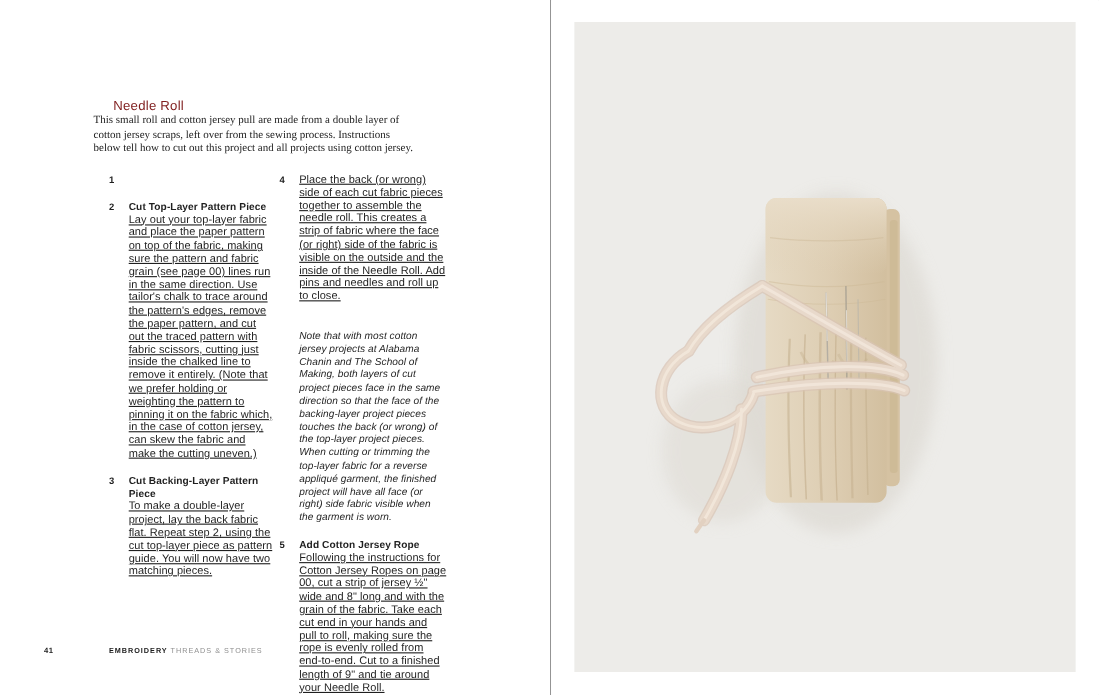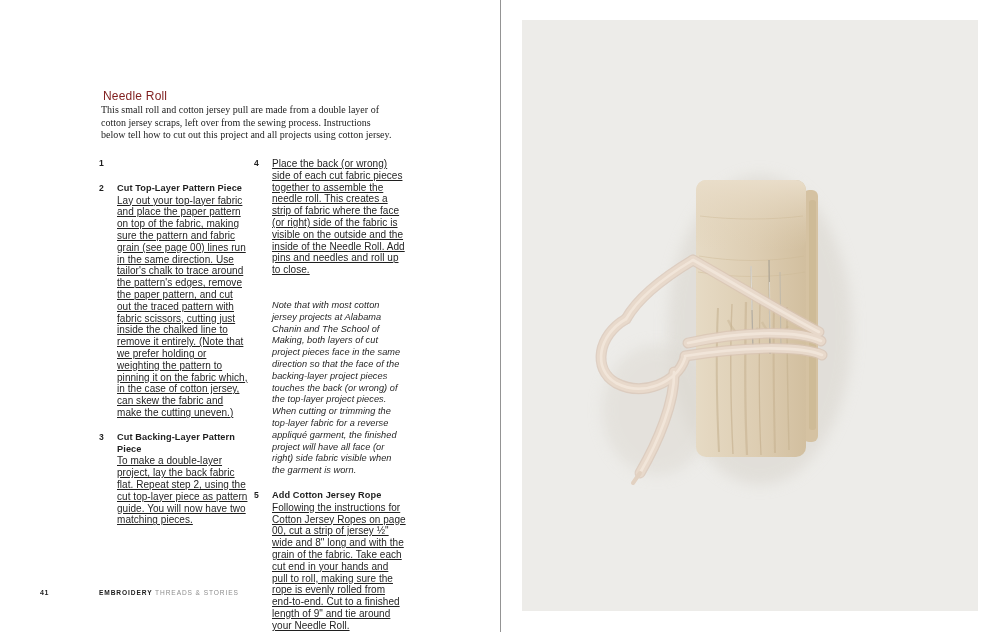--- a/index.html
+++ b/index.html
@@ -8,21 +8,21 @@
     box-shadow:inset 0 1px 0 #e4e4e4, inset 0 -1px 0 #ececec;
     font-family:"Liberation Sans",sans-serif;color:#1f1f1f;
   }
   
   .page-left{position:absolute;left:0;top:0;width:500px;height:632px;background:#fff;}
   .page-title{
     position:absolute;left:99px;top:85px;margin:4px;
     font-size:12px;font-weight:normal;letter-spacing:.2px;color:#7f1d1d;
   }
   .intro{
-    position:absolute;left:101px;top:104px;width:292px;margin:0;
+    position:absolute;left:85px;top:104px;width:292px;margin:0;
     font-family:"Liberation Serif",serif;font-size:10px;line-height:12.6px;color:#222;
   }
   .cols{position:absolute;left:99px;top:158px;width:312px;}
   .col{position:absolute;top:0;}
   .col1{left:0;width:149px;}
   .col2{left:155px;width:152px;}
   .step{display:flex;margin-bottom:13px;}
   .step-num{width:18px;flex:0 0 18px;font-size:8.6px;font-weight:bold;line-height:11.8px;}
   .step-body{flex:1;}
   .step-heading{margin:0;font-size:9.2px;font-weight:bold;line-height:11.8px;letter-spacing:.1px;}

